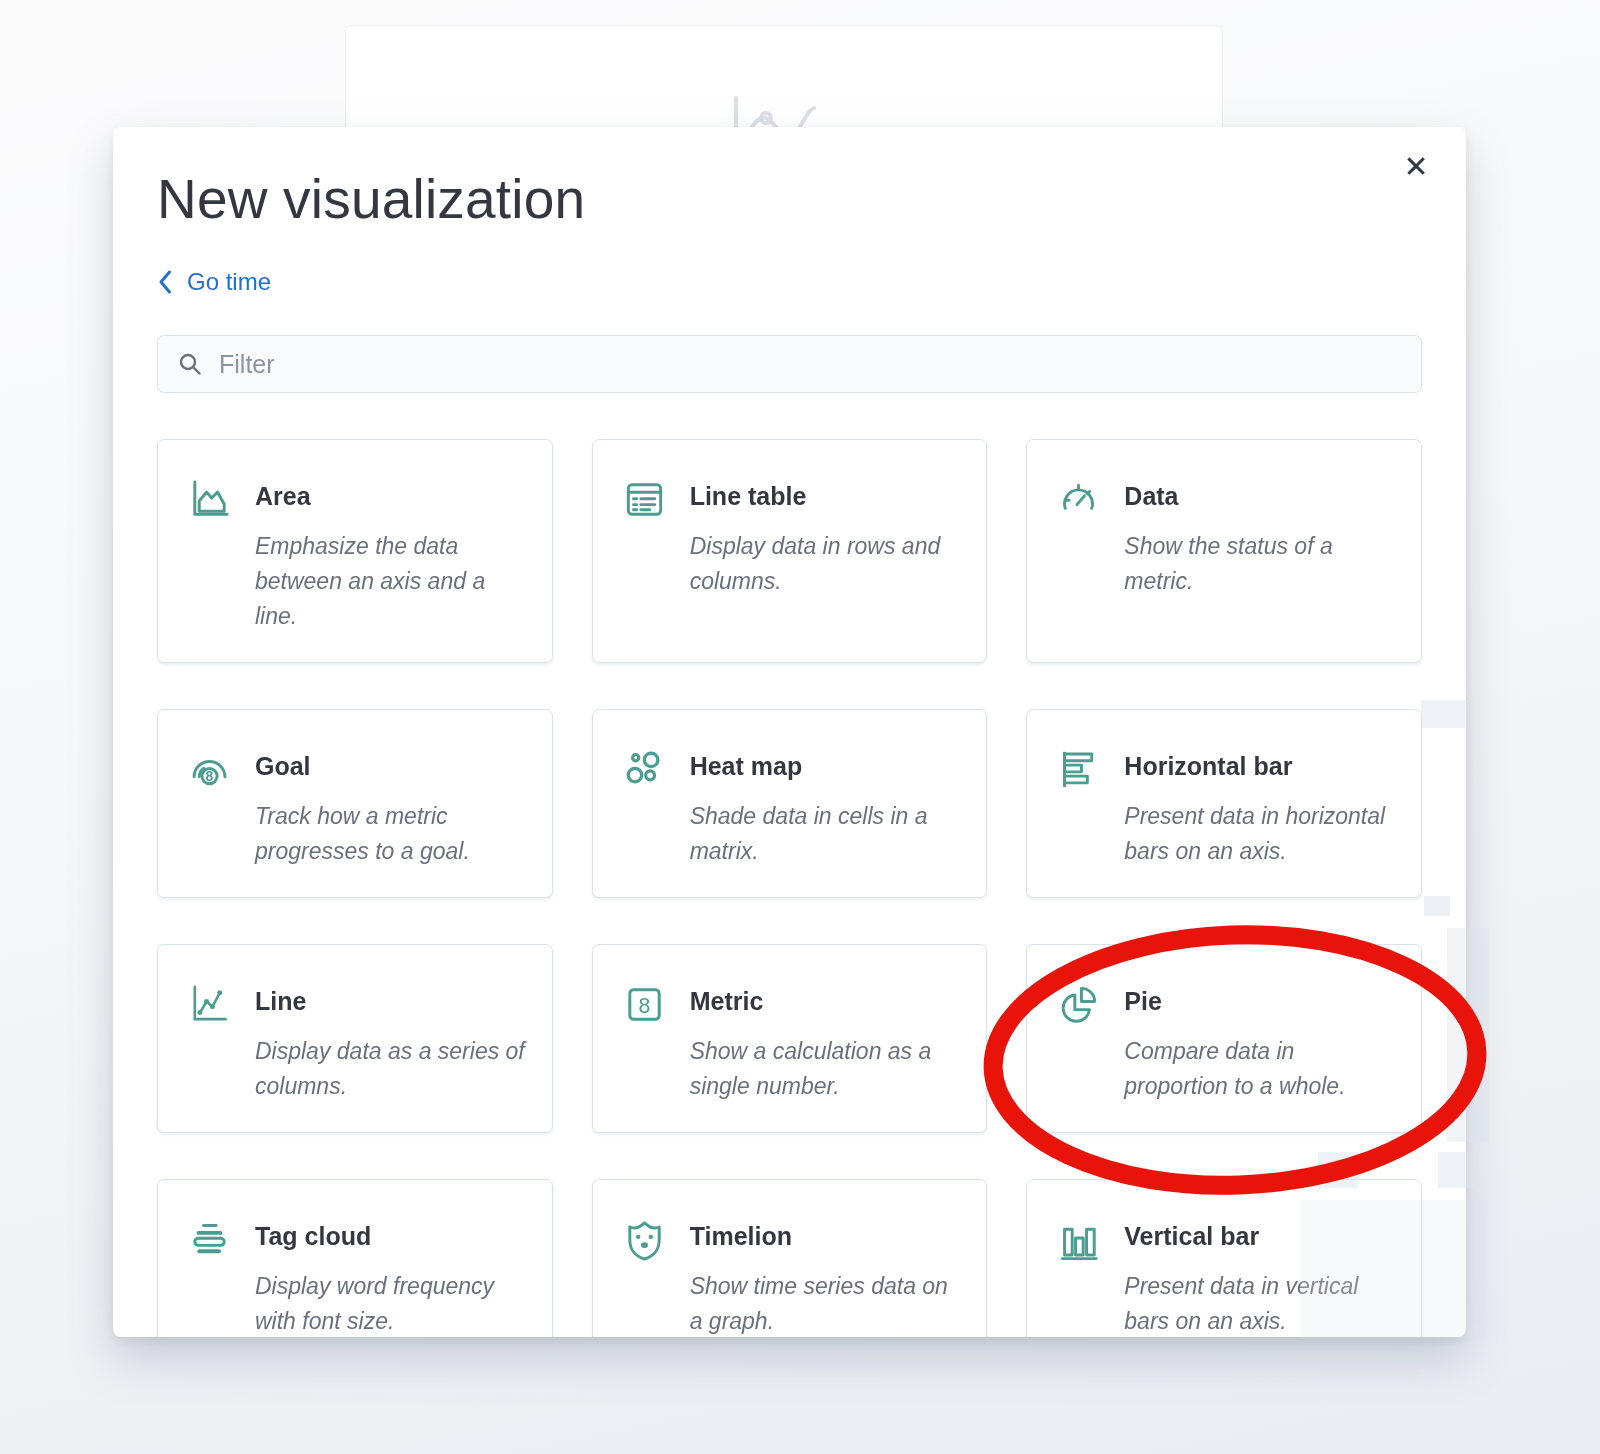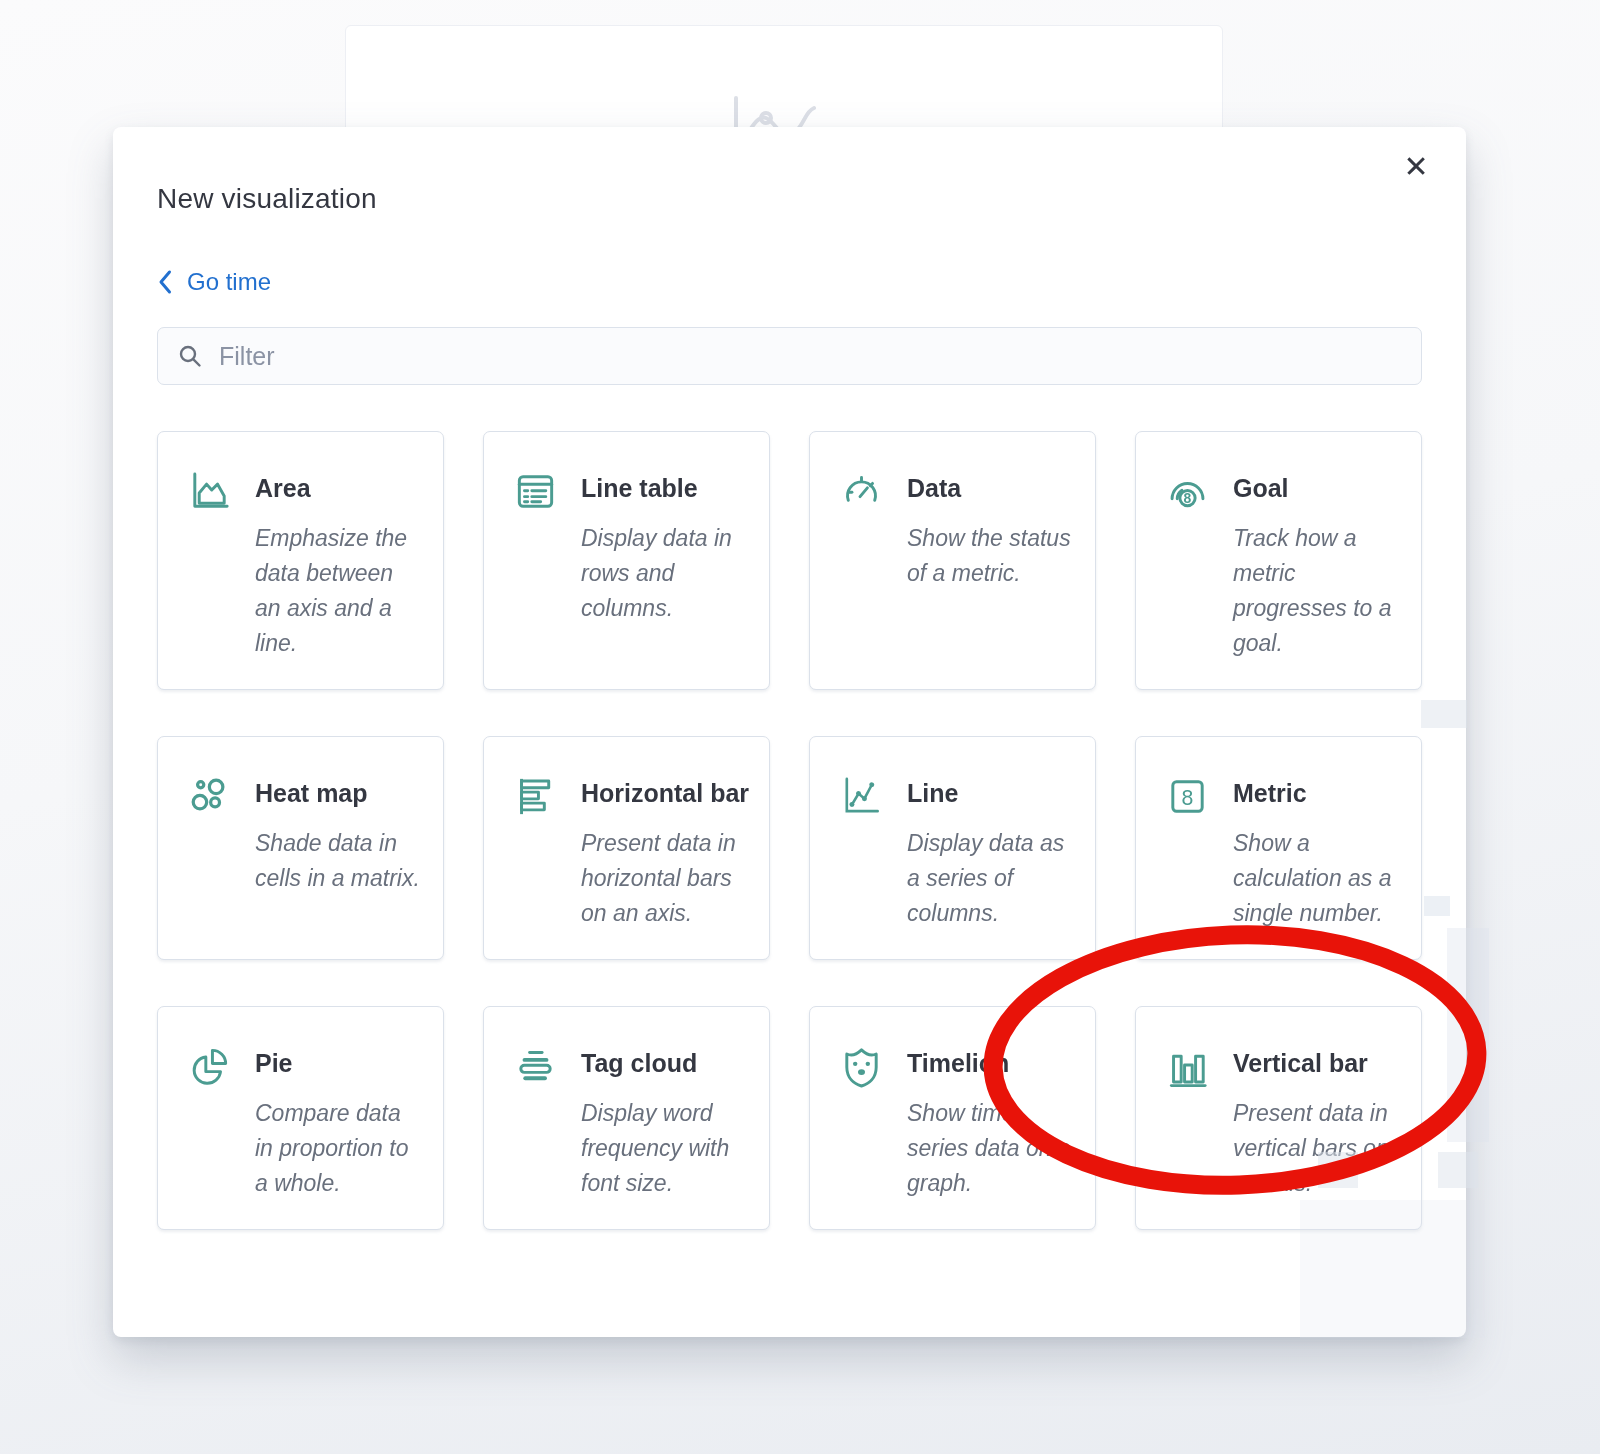--- a/index.html
+++ b/index.html
@@ -26,39 +26,39 @@
     background:#ffffff; border-radius:8px; z-index:2;
     box-shadow: 0 22px 45px rgba(93,103,124,.26), 0 4px 10px rgba(93,103,124,.12);
     padding: 0 44px; overflow:hidden;
   }
   .close-btn {
     position:absolute; top:22px; right:32px; width:36px; height:36px;
     background:none; border:none; cursor:pointer;
     font-size:30px; line-height:36px; color:#343741; font-weight:400;
     font-family:"Liberation Sans", sans-serif;
   }
-  .modal-title { margin-top:46px; font-size:28px; line-height:52px; font-weight:400; color:#343741; letter-spacing:.2px; }
+  .modal-title { margin-top:46px; font-size:55px; line-height:52px; font-weight:400; color:#343741; letter-spacing:.2px; }
   .go-back {
     margin-top:42px; display:inline-flex; align-items:center; gap:13px;
     font-size:24px; line-height:30px; font-weight:500; color:#2270cf; text-decoration:none; cursor:pointer;
   }
   .filter-bar {
-    margin-top:28px; height:58px; width:100%;
+    margin-top:36px; height:58px; width:100%;
     background:#fafbfd; border:1px solid #dce2eb; border-radius:7px;
     display:flex; align-items:center; gap:16px; padding:16px 19px;
   }
   .filter-bar input {
     flex:1; border:none; outline:none; background:transparent;
     font-size:25px; color:#343741; font-family:"Liberation Sans", sans-serif;
   }
   .filter-bar input::placeholder { color:#8b93a4; }
 
   .cards-grid {
     margin-top:46px;
-    display:grid; grid-template-columns:repeat(4, 1fr);
+    display:grid; grid-template-columns:repeat(3, 1fr);
     column-gap:39px; row-gap:46px;
     grid-auto-rows:minmax(180px, auto);
   }
   .card {
     background:#ffffff; border:1px solid #dbe1ea; border-radius:7px;
     box-shadow:0 2px 3px rgba(152,162,179,.18);
     padding:34px 18px 28px 28px;
     display:flex; align-items:flex-start; gap:22px;
     cursor:pointer;
   }

